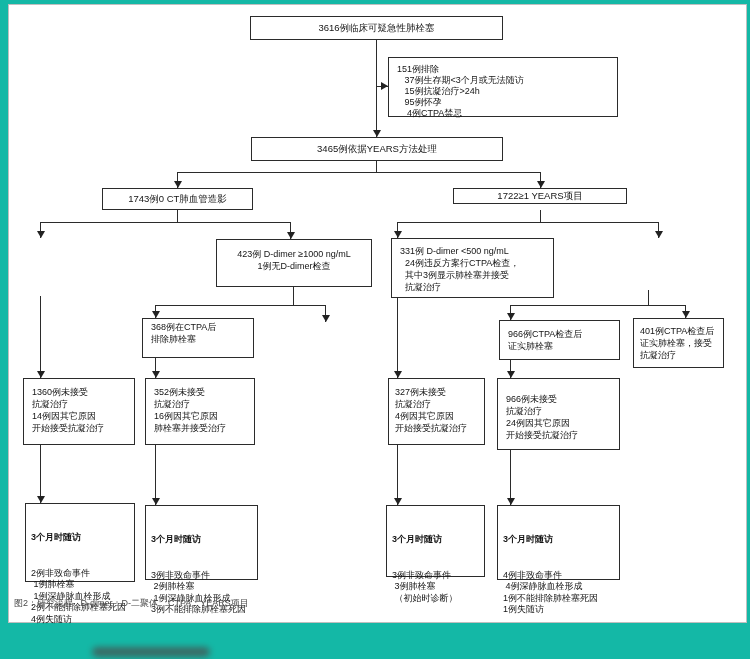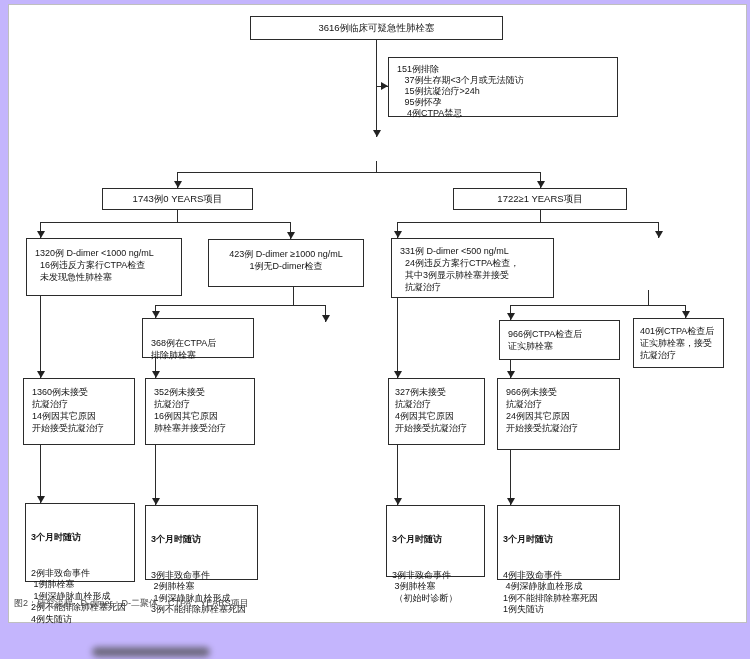--- a/index.html
+++ b/index.html
@@ -1,17 +1,17 @@
 <!DOCTYPE html>
 <html><head>
 <meta charset="utf-8">
 <style>
   html,body{margin:0;padding:0;background:#fff;}
   #stage{
-    position:relative;width:750px;height:659px;background:#c4b5fd;overflow:hidden;
+    position:relative;width:750px;height:659px;background:#14b8a6;overflow:hidden;
     font-family:"Liberation Sans","DejaVu Sans",sans-serif;color:#141414;
   }
   .panel{position:absolute;border:1px solid #bfbfbf;background:#fff;}
   .box{
     position:absolute;box-sizing:border-box;background:#fff;border:1px solid #2b2b2b;
     font-size:9px;line-height:12px;color:#141414;white-space:pre-wrap;padding:6px 6px 0 8px;
   }
   .box.center{display:flex;align-items:center;justify-content:center;text-align:center;padding:0;font-size:9.5px;}
   .box.ctr-text{text-align:center;padding-left:4px;padding-right:4px;}
   .fu-title{font-weight:bold;margin-bottom:1px;}
@@ -32,59 +32,59 @@
   <div class="box center" style="left:250px;top:16px;width:253px;height:24px">
     <span>3616例临床可疑急性肺栓塞</span>
   </div>
 
   <div class="box" style="left:388px;top:57px;width:230px;height:60px;line-height:11px;">151例排除
    37例生存期&lt;3个月或无法随访
    15例抗凝治疗&gt;24h
    95例怀孕
     4例CTPA禁忌</div>
 
+  <div class="box center" style="left:251px;top:137px;width:252px;height:24px">
+    <span>3465例依据YEARS方法处理</span>
+  </div>
 
   <div class="box center" style="left:102px;top:188px;width:151px;height:22px">
-    <span>1743例0 YEARS项目</span>
+    <span>1743例0 CT肺血管造影</span>
   </div>
-  <div class="box center" style="left:453px;top:188px;width:174px;height:22px">
+  <div class="box center" style="left:453px;top:188px;width:174px;height:16px">
     <span>1722≥1 YEARS项目</span>
   </div>
 
-  <div class="box" style="left:26px;top:238px;width:156px;height:58px;padding-top:8px">1320例 D-dimer &lt;1000 ng/mL
-  16例违反方案行CTPA检查
-  未发现急性肺栓塞</div>
-  <div class="box ctr-text" style="left:208px;top:239px;width:156px;height:48px;padding-top:8px">423例 D-dimer ≥1000 ng/mL
+  <div class="box ctr-text" style="left:216px;top:239px;width:156px;height:48px;padding-top:8px">423例 D-dimer ≥1000 ng/mL
 1例无D-dimer检查</div>
   <div class="box" style="left:391px;top:238px;width:163px;height:60px;padding-top:6px">331例 D-dimer &lt;500 ng/mL
   24例违反方案行CTPA检查，
   其中3例显示肺栓塞并接受
   抗凝治疗</div>
 
-  <div class="box" style="left:142px;top:318px;width:112px;height:40px;padding-top:18px">368例在CTPA后
+  <div class="box" style="left:142px;top:318px;width:112px;height:40px;padding-top:2px">368例在CTPA后
 排除肺栓塞</div>
   <div class="box" style="left:499px;top:320px;width:121px;height:40px;padding-top:7px">966例CTPA检查后
 证实肺栓塞</div>
   <div class="box" style="left:633px;top:318px;width:91px;height:50px;padding:6px 3px 0 6px">401例CTPA检查后
 证实肺栓塞，接受
 抗凝治疗</div>
 
   <div class="box" style="left:23px;top:378px;width:112px;height:67px;padding-top:7px">1360例未接受
 抗凝治疗
 14例因其它原因
 开始接受抗凝治疗</div>
   <div class="box" style="left:145px;top:378px;width:110px;height:67px;padding-top:7px">352例未接受
 抗凝治疗
 16例因其它原因
 肺栓塞并接受治疗</div>
   <div class="box" style="left:388px;top:378px;width:97px;height:67px;padding:7px 2px 0 6px">327例未接受
 抗凝治疗
 4例因其它原因
 开始接受抗凝治疗</div>
-  <div class="box" style="left:497px;top:378px;width:123px;height:72px;padding-top:7px">966例未接受
+  <div class="box" style="left:497px;top:378px;width:123px;height:72px;padding-top:14px">966例未接受
 抗凝治疗
 24例因其它原因
 开始接受抗凝治疗</div>
 
   <div class="box" style="left:25px;top:503px;width:110px;height:79px;line-height:11.5px;padding:5px 2px 0 5px">
     <div class="fu-title">3个月时随访</div>
     <div>2例非致命事件
  1例肺栓塞
  1例深静脉血栓形成
 2例不能排除肺栓塞死因

